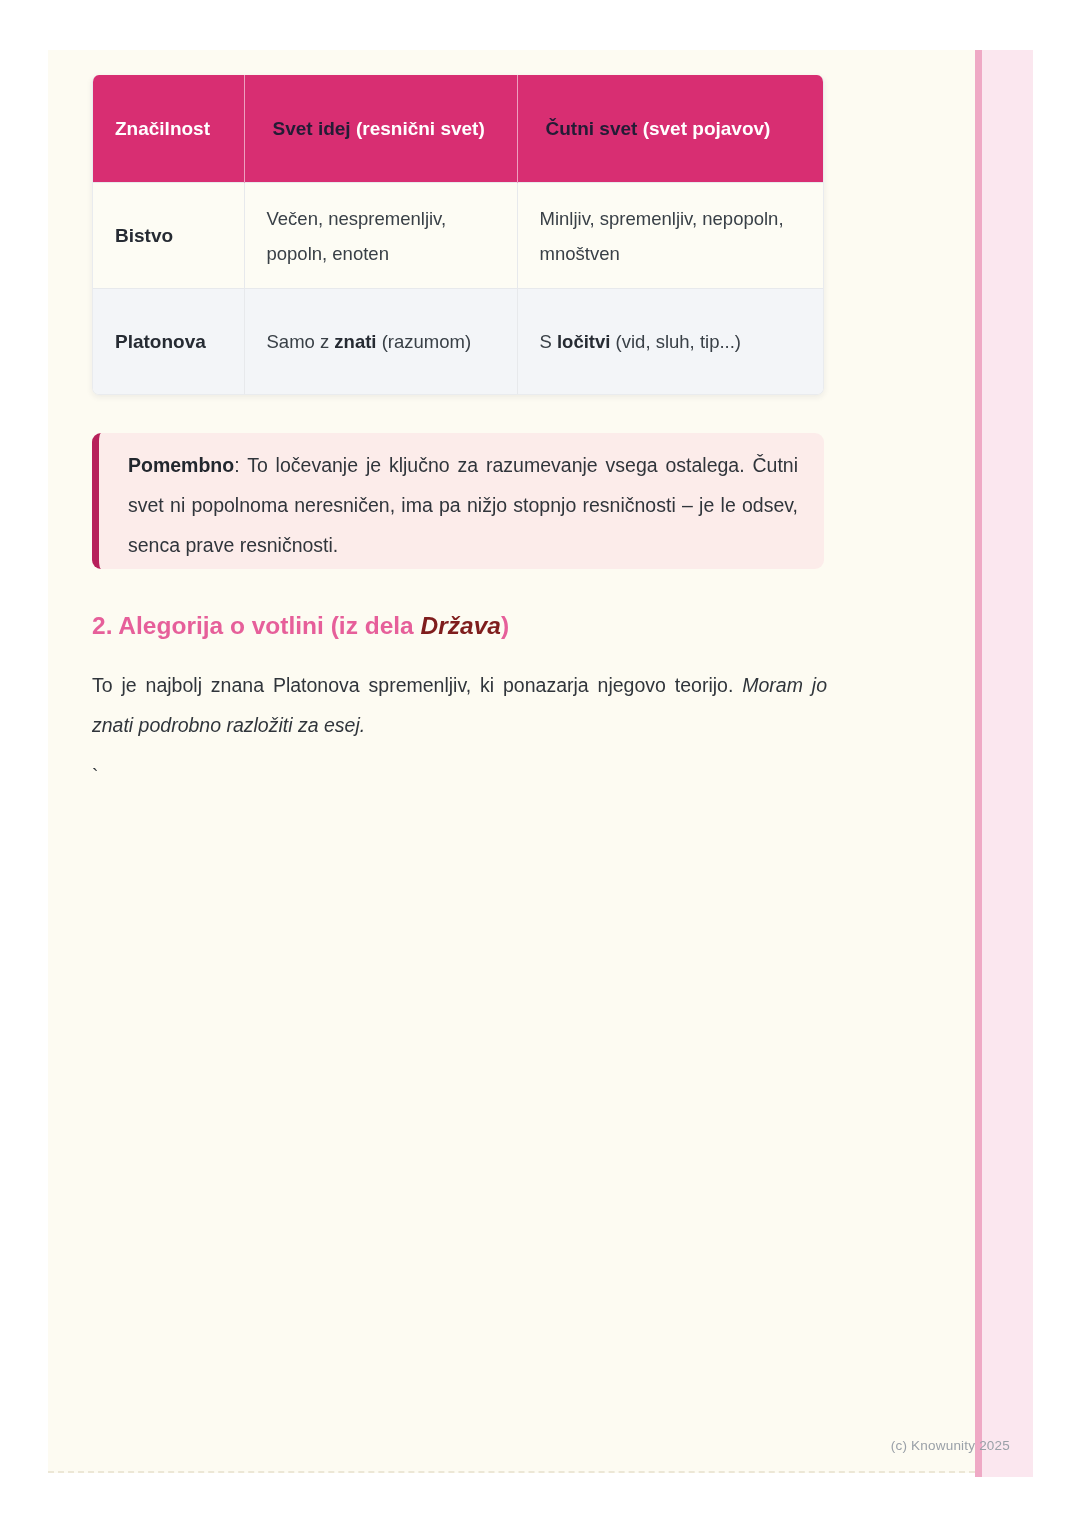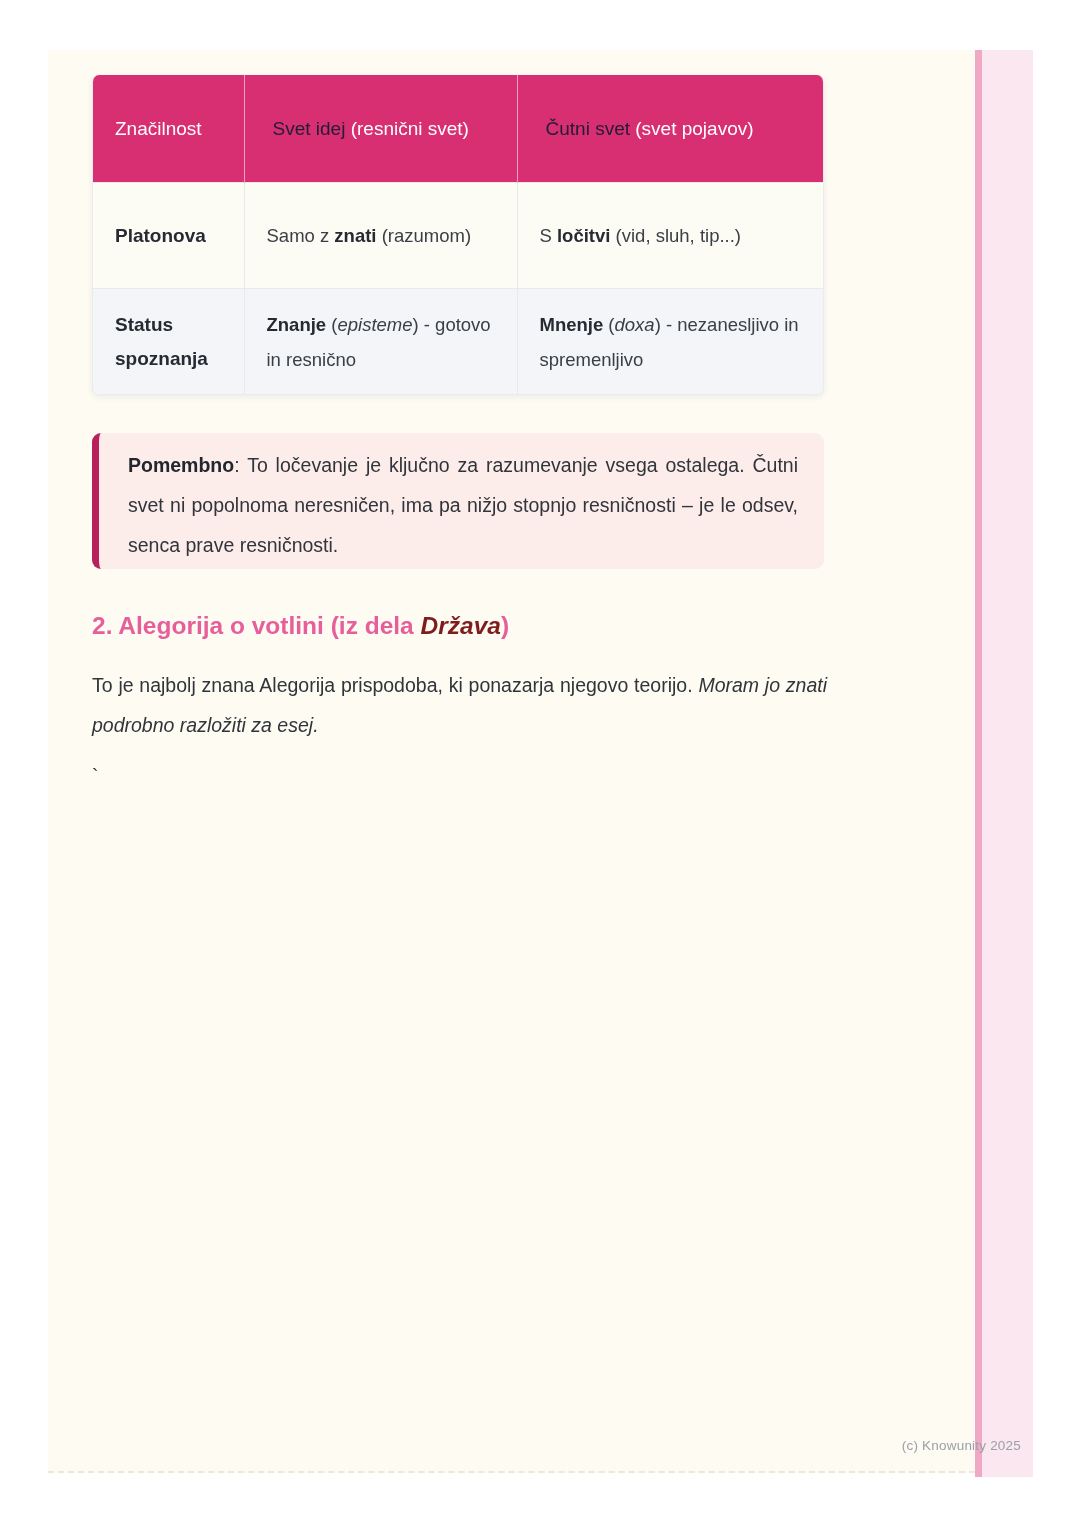--- a/index.html
+++ b/index.html
@@ -26,21 +26,21 @@
   }
 
   .table-wrap {
     margin-top:17px; width:732px; box-sizing:border-box;
     border:1px solid #e9ebee; border-top:none; border-radius:7px;
     overflow:hidden; box-shadow:0 2px 6px rgba(40,40,70,0.08);
   }
   table { width:100%; border-collapse:collapse; table-layout:fixed; }
   col.c1 { width:151px; } col.c2 { width:273px; } col.c3 { width:306px; }
   th {
-    background:#d82e72; color:#ffffff; font-weight:400; font-size:19px;
+    background:#d82e72; color:#ffffff; font-weight:700; font-size:19px;
     line-height:37px; text-align:left; vertical-align:middle;
     padding:0 22px; height:107px;
   }
   th + th { border-left:1px solid rgba(255,255,255,0.55);padding-left:28px; }
   th .hd { color:#231c35; }
   td {
     background:#fdfcf4; padding:0 22px; vertical-align:middle; height:105px;
     font-size:18.5px; line-height:35px; color:#394047;
     border-top:1px solid #e7e9ec;
   }
@@ -66,21 +66,21 @@
 
   .body-para {
     margin:22px 0 0; width:735px; font-size:19.5px; line-height:40px;
     color:#30353b; text-align:justify;
   }
   .body-para em { font-style:italic; }
 
   .stray { margin:20px 0 0; font-size:19px; line-height:22px; color:#30353b; }
 
   .footer {
-    position:absolute; top:1438px; right:59px; z-index:3;
+    position:absolute; top:1438px; right:70px; z-index:3;
     font-size:13.5px; color:#9aa0a8; letter-spacing:0.2px;
   }
 </style>
 </head>
 <body>
 
 <div class="band"></div>
 
 <div class="card">
   <div class="content">
@@ -101,53 +101,49 @@
             <th>
               <span class="hd">Svet idej</span><span> (resnični svet)</span>
             </th>
             <th>
               <span class="hd">Čutni svet</span><span> (svet pojavov)</span>
             </th>
           </tr>
         </thead>
         <tbody>
           <tr>
+            <td class="rowlabel">Bistvo</td>
+            <td>Večen, nespremenljiv, popoln, enoten</td>
+            <td>Minljiv, spremenljiv, nepopoln, mnoštven</td>
+          </tr>
+          <tr>
             <td class="rowlabel">Platonova</td>
             <td>
               <span>Samo z </span><b>znati</b><span> (razumom)</span>
             </td>
             <td>
               <span>S </span><b>ločitvi</b><span> (vid, sluh, tip...)</span>
-            </td>
-          </tr>
-          <tr>
-            <td class="rowlabel">Status spoznanja</td>
-            <td>
-              <b>Znanje</b><span> (</span><em>episteme</em><span>) - gotovo in resnično</span>
-            </td>
-            <td>
-              <b>Mnenje</b><span> (</span><em>doxa</em><span>) - nezanesljivo in spremenljivo</span>
             </td>
           </tr>
         </tbody>
       </table>
     </div>
 
     <div class="callout">
       <p>
         <strong>Pomembno</strong><span>: </span><span>To ločevanje je ključno za razumevanje vsega ostalega. Čutni svet ni popolnoma neresničen, ima pa nižjo stopnjo resničnosti – je le odsev, senca prave resničnosti.</span>
       </p>
     </div>
 
     <h2 class="section-heading">
       <span>2. Alegorija o votlini (iz dela </span><em class="work">Država</em><span>)</span>
     </h2>
 
     <p class="body-para">
-      <span>To je najbolj znana Alegorija prispodoba, ki ponazarja njegovo teorijo. </span><em>Moram jo znati podrobno razložiti za esej.</em>
+      <span>To je najbolj znana Platonova spremenljiv, ki ponazarja njegovo teorijo. </span><em>Moram jo znati podrobno razložiti za esej.</em>
     </p>
 
     <p class="stray">`</p>
 
   </div>
 </div>
 
 <div class="footer">(c) Knowunity 2025</div>
 
 </body></html>

